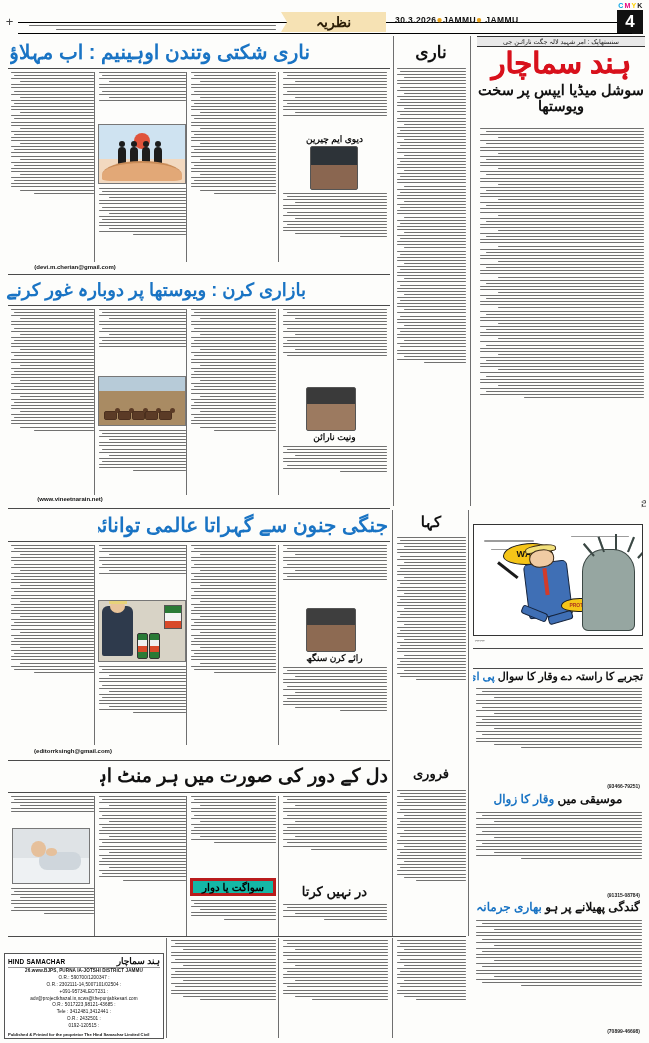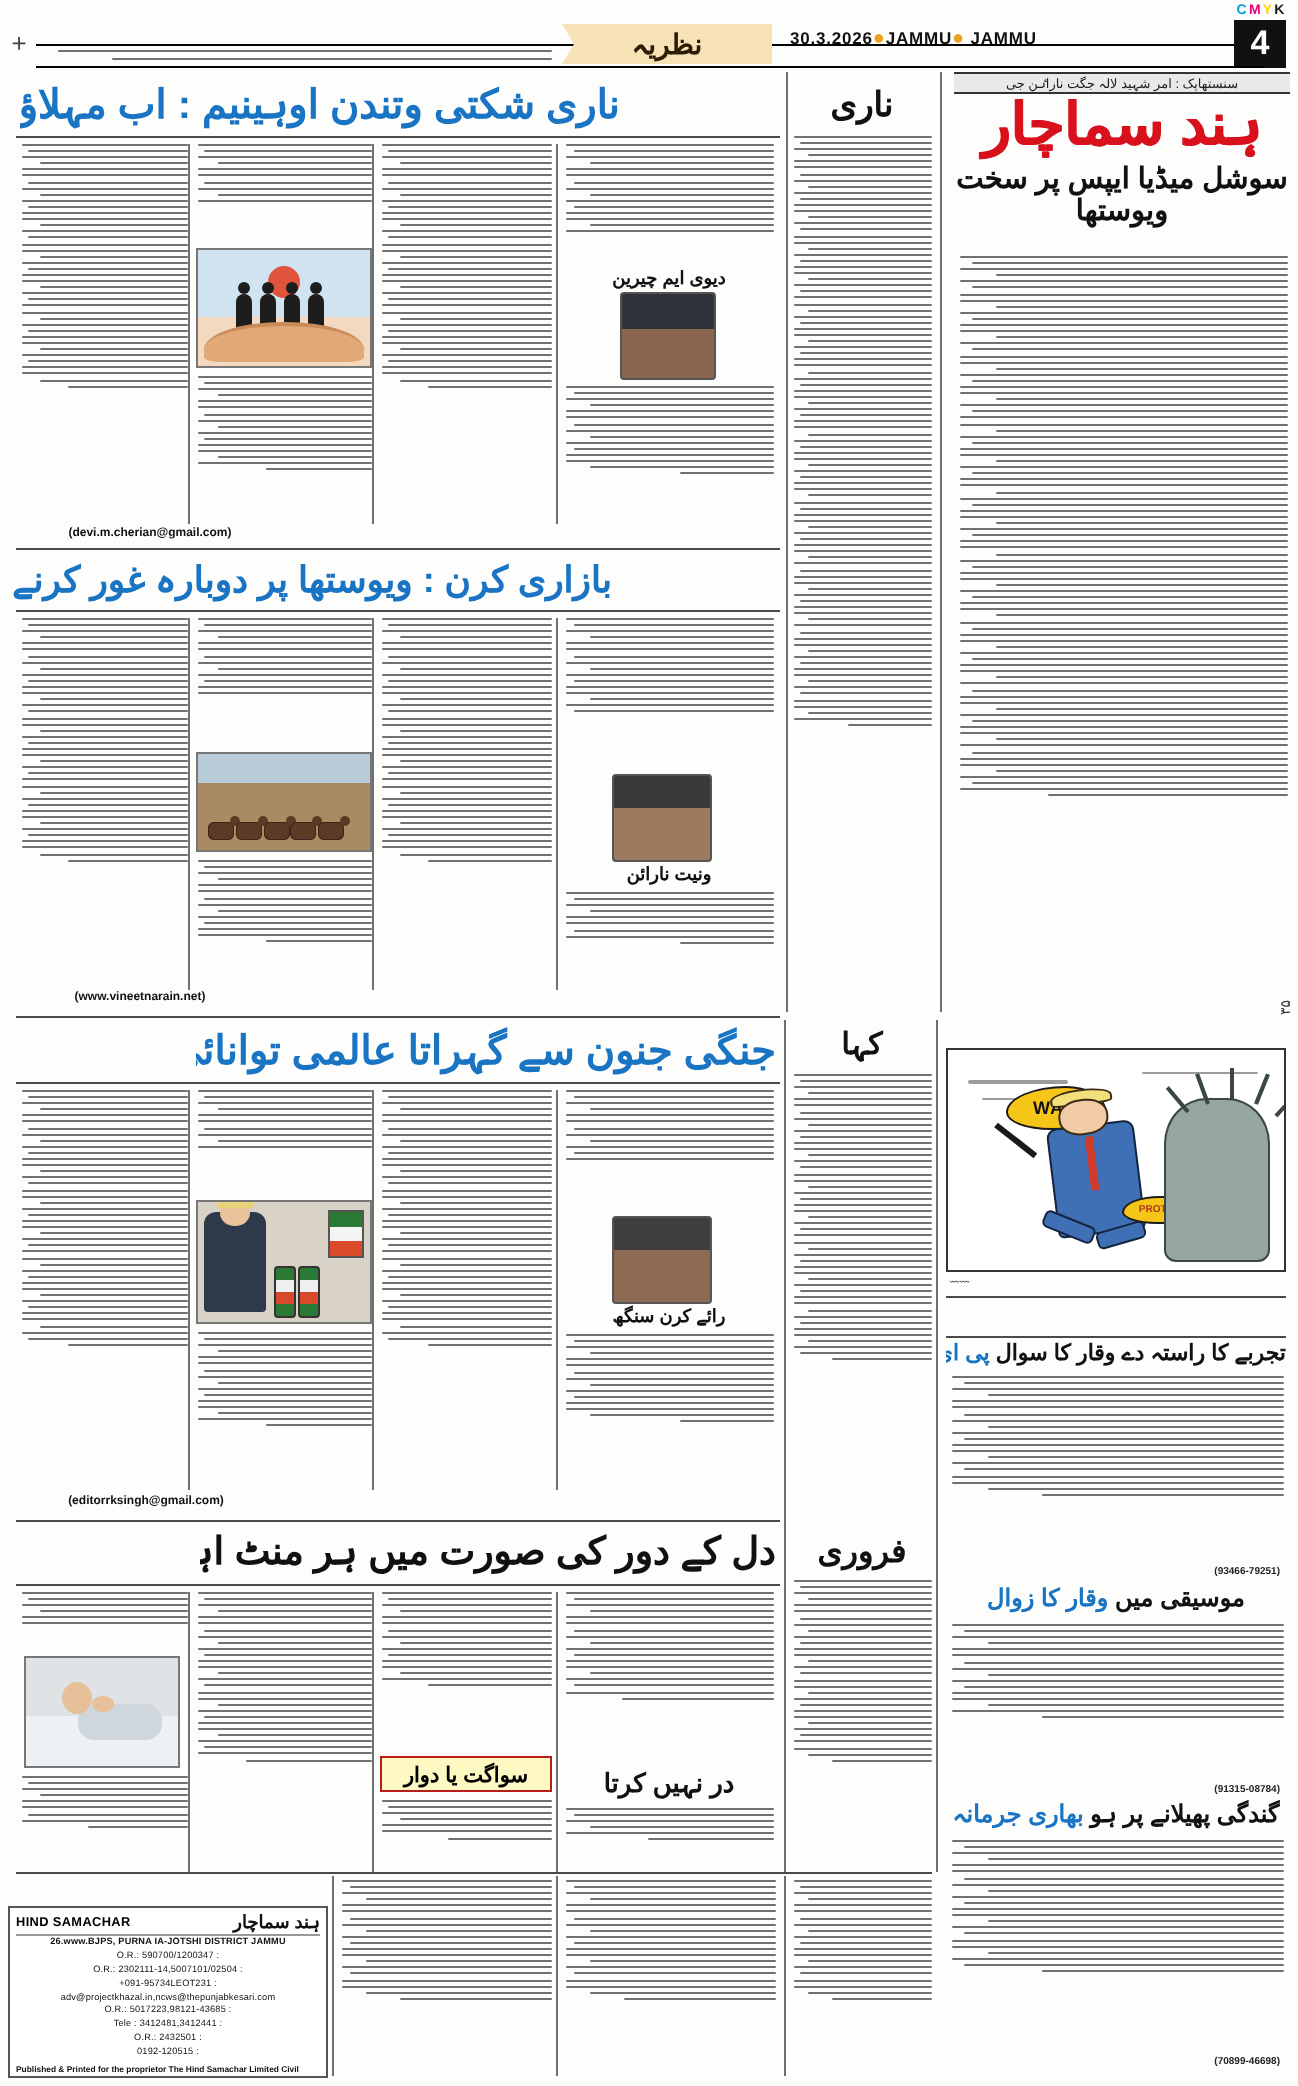--- a/index.html
+++ b/index.html
@@ -137,22 +137,22 @@
     white-space: nowrap;
     overflow: hidden;
   }
   .hl-blue { color: #1a74c4; }
   .hl-black { color: #111; }
 
   .boxhead {
     position: absolute;
     direction: rtl; text-align: right;
     font-weight: bold;
-    background: #fef9c3;
-    border: 1px solid #b91c1c;
+    background: #14b8a6;
+    border: 3px solid #b91c1c;
     display: flex; align-items: center; justify-content: center;
   }
 
   
   .photo {
     position: absolute;
     border: 1px solid #777;
     overflow: hidden;
   }
   .byline-photo {
@@ -1231,21 +1231,21 @@
 
   <div class="faux tight" style="position:absolute; left:282px; top:904px; width:105px; height:30px;">
     <span class="ln w99"></span>
       <span class="ln w95"></span>
       <span class="ln w99"></span>
       <span class="ln w88"></span>
     <span class="ln w99"></span>
       <span class="ln w60"></span>
   </div>
 
-  <div class="headline hl-black" style="left:396px; top:766px; width:70px; height:20px; font-size:16px;">فروری</div>
+  <div class="headline hl-black" style="left:396px; top:766px; width:70px; height:20px; font-size:13px;">فروری</div>
   <div class="faux tight" style="position:absolute; left:396px; top:790px; width:70px; height:144px;">
     <span class="ln w99"></span>
       <span class="ln w95"></span>
       <span class="ln w99"></span>
       <span class="ln w88"></span>
     <span class="ln w99"></span>
       <span class="ln w99"></span>
       <span class="ln w95"></span>
       <span class="ln w99"></span>
     <span class="ln w88"></span>

